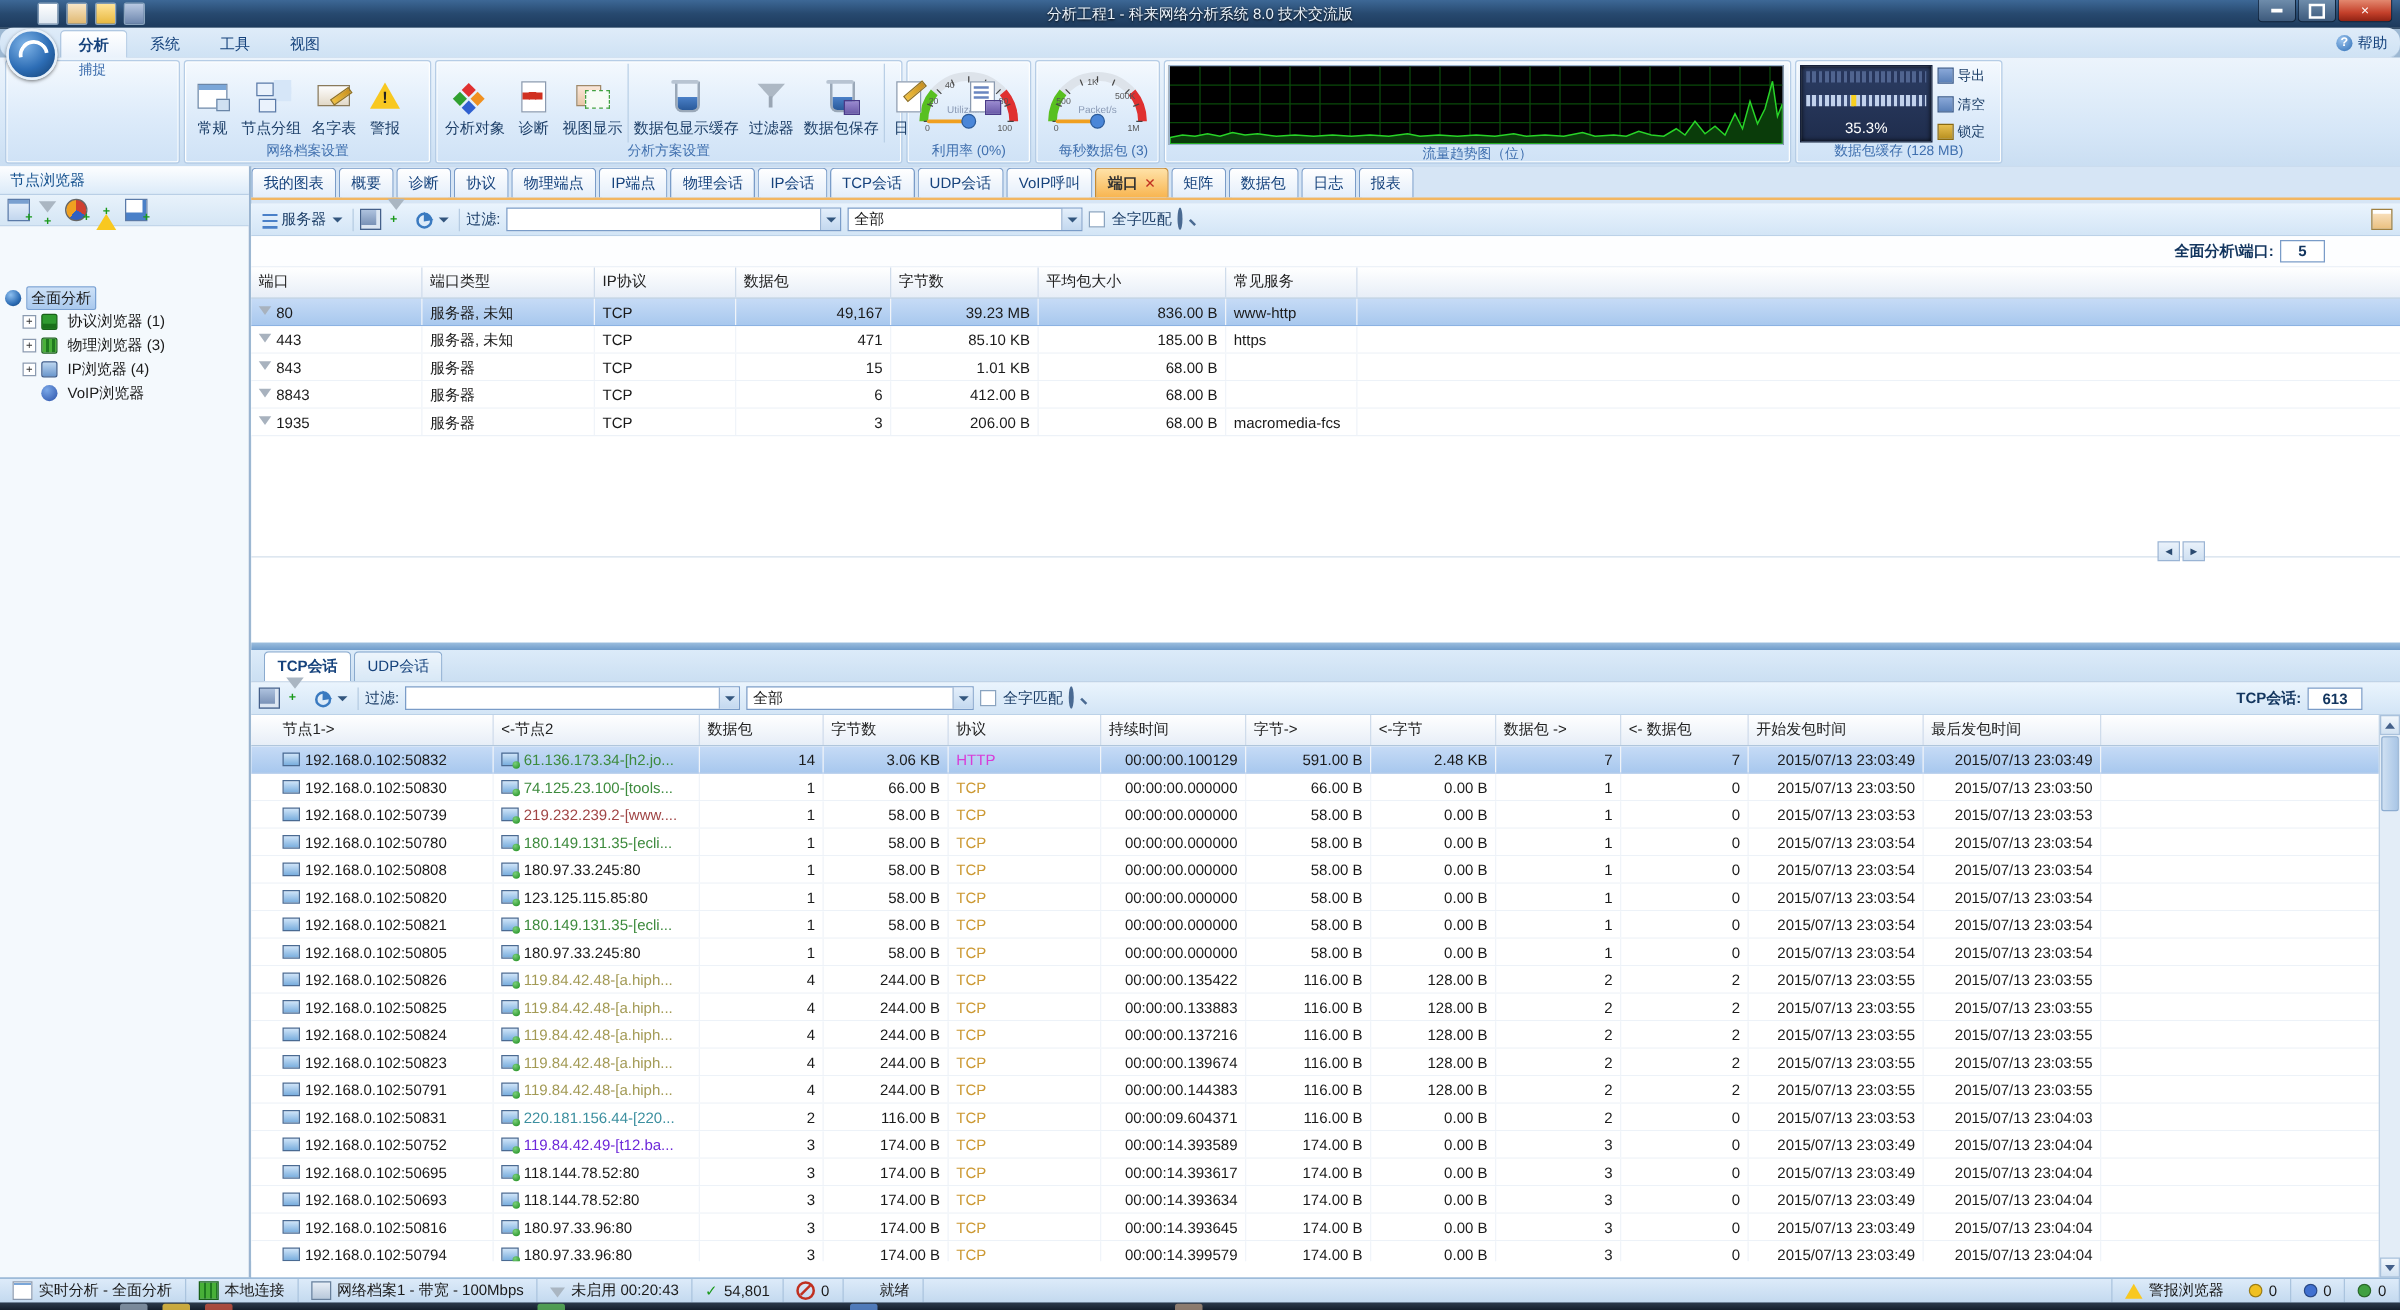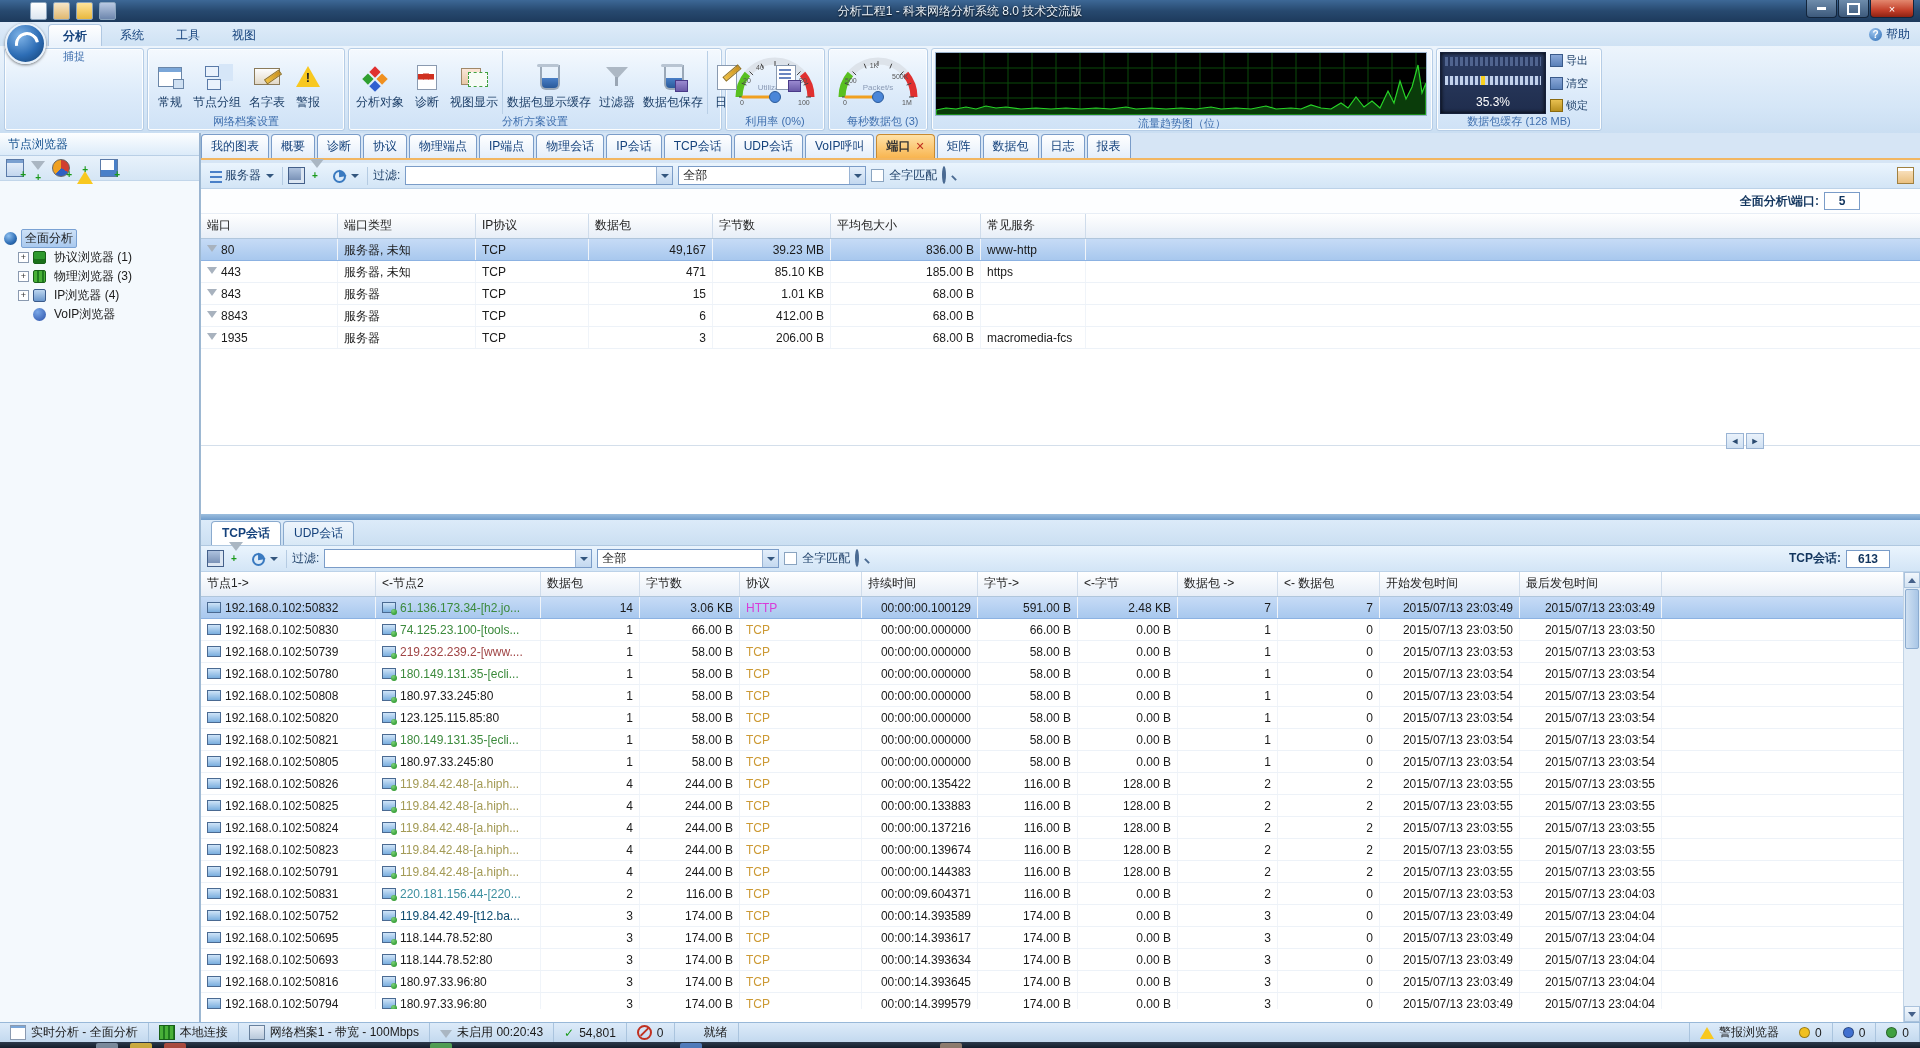--- a/index.html
+++ b/index.html
@@ -17,21 +17,21 @@
   .qi-folder{background:linear-gradient(#ffe49a,#e8b83e);}
   .qi-save{background:linear-gradient(#b9c9e2,#6d86ad);}
   .title-text{position:absolute;left:0;right:0;top:3px;text-align:center;color:#eaf2fa;font-size:12px;text-shadow:0 1px 2px #000;}
   .winbtns{position:absolute;right:6px;top:0;display:flex;}
   .wbtn{width:29px;height:17px;border:1px solid #12253c;border-top:none;display:flex;align-items:center;justify-content:center;
         color:#fff;font-size:11px;background:linear-gradient(#6e8cab,#3d5a7c);border-radius:0 0 4px 4px;margin-left:1px;}
   .wbtn.close{background:linear-gradient(#e3886f,#c4402a 60%,#8f2213);width:42px;}
   .wbtn .minbar{width:9px;height:3px;background:#fff;}
   .wbtn .maxbox{width:9px;height:8px;border:2px solid #fff;}
   
-  .menubar{left:0;top:22px;width:1920px;height:24px;background:linear-gradient(#dfecf9,#cfe2f4);border-bottom:1px solid #b9cfe6;}
+  .menubar{left:0;top:22px;width:1920px;height:24px;background:linear-gradient(#dfecf9,#cfe2f4);border-bottom:1px solid #b9cfe6;border-radius:11px;}
   .logo{position:absolute;left:5px;top:1px;width:37px;height:37px;border-radius:50%;z-index:30;
         background:radial-gradient(circle at 35% 30%,#7fb4e8,#2d6db5 55%,#123d6e);border:2px solid #e8f1fa;box-shadow:0 1px 3px rgba(0,0,0,.5);}
   .logo::after{content:"";position:absolute;left:8px;top:7px;width:18px;height:18px;border:3px solid transparent;
         border-left-color:#fff;border-top-color:#fff;border-radius:50%;transform:rotate(35deg);}
   .menu-tabs{position:absolute;left:48px;top:2px;display:flex;gap:4px;}
   .mtab{padding:3px 14px;color:#15427c;border-radius:4px 4px 0 0;}
   .mtab.active{background:linear-gradient(#ffffff,#e8f1fb);border:1px solid #b0c8e2;border-bottom:none;font-weight:bold;}
   .help-area{position:absolute;right:10px;top:4px;display:flex;align-items:center;gap:4px;color:#15427c;}
   .help-ico{width:13px;height:13px;border-radius:50%;background:radial-gradient(circle at 35% 30%,#9cc4ee,#2d6db5);
         color:#fff;font-size:10px;font-weight:bold;text-align:center;line-height:13px;}
@@ -163,21 +163,21 @@
   .num{justify-content:flex-end;}
   
   .pt-head>span:nth-child(1),.pt-row>span:nth-child(1){width:137px;}
   .pt-head>span:nth-child(2),.pt-row>span:nth-child(2){width:138px;}
   .pt-head>span:nth-child(3),.pt-row>span:nth-child(3){width:113px;}
   .pt-head>span:nth-child(4),.pt-row>span:nth-child(4){width:124px;}
   .pt-head>span:nth-child(5),.pt-row>span:nth-child(5){width:118px;}
   .pt-head>span:nth-child(6),.pt-row>span:nth-child(6){width:150px;}
   .pt-head>span:nth-child(7),.pt-row>span:nth-child(7){width:105px;}
   
-  .ts-head>span:nth-child(1),.ts-row>span:nth-child(1){width:175px;}
+  .ts-head>span:nth-child(1),.ts-row>span:nth-child(1){width:175px;margin-left:19px;}
   .ts-head>span:nth-child(2),.ts-row>span:nth-child(2){width:165px;}
   .ts-head>span:nth-child(3),.ts-row>span:nth-child(3){width:99px;}
   .ts-head>span:nth-child(4),.ts-row>span:nth-child(4){width:100px;}
   .ts-head>span:nth-child(5),.ts-row>span:nth-child(5){width:122px;}
   .ts-head>span:nth-child(6),.ts-row>span:nth-child(6){width:116px;}
   .ts-head>span:nth-child(7),.ts-row>span:nth-child(7){width:100px;}
   .ts-head>span:nth-child(8),.ts-row>span:nth-child(8){width:100px;}
   .ts-head>span:nth-child(9),.ts-row>span:nth-child(9){width:100px;}
   .ts-head>span:nth-child(10),.ts-row>span:nth-child(10){width:102px;}
   .ts-head>span:nth-child(11),.ts-row>span:nth-child(11){width:140px;}
@@ -1064,21 +1064,21 @@
           <span class="num">2015/07/13 23:04:03</span>
         </div>
 
         <div class="trow ts-row">
           <span>
             <i class="node-ico"></i>
             <span>192.168.0.102:50752</span>
           </span>
           <span>
             <i class="node-ico remote"></i>
-            <span style="color: #0c4a6e;">119.84.42.49-[t12.ba...</span>
+            <span style="color: #6d28d9;">119.84.42.49-[t12.ba...</span>
           </span>
           <span class="num">3</span>
           <span class="num">174.00 B</span>
           <span style="color: rgb(204, 153, 51);">TCP</span>
           <span class="num">00:00:14.393589</span>
           <span class="num">174.00 B</span>
           <span class="num">0.00 B</span>
           <span class="num">3</span>
           <span class="num">0</span>
           <span class="num">2015/07/13 23:03:49</span>

